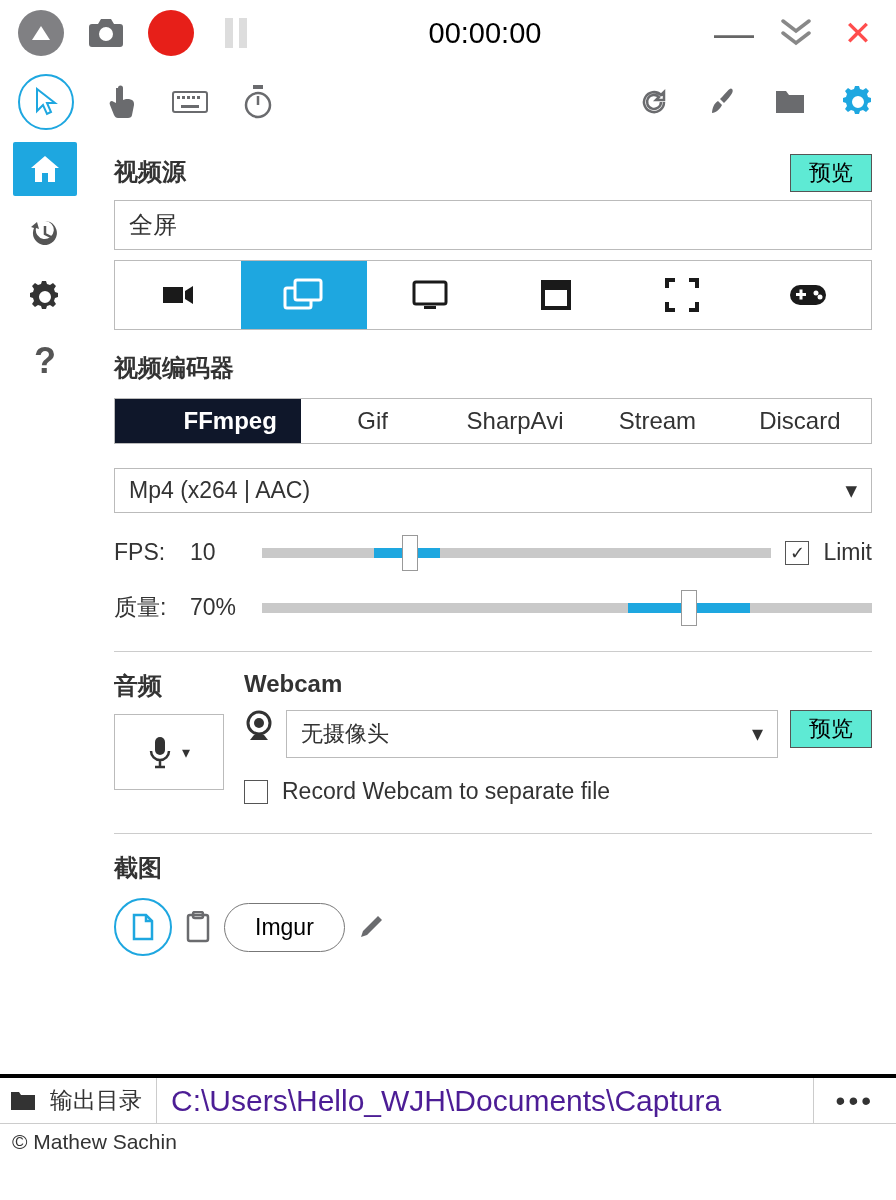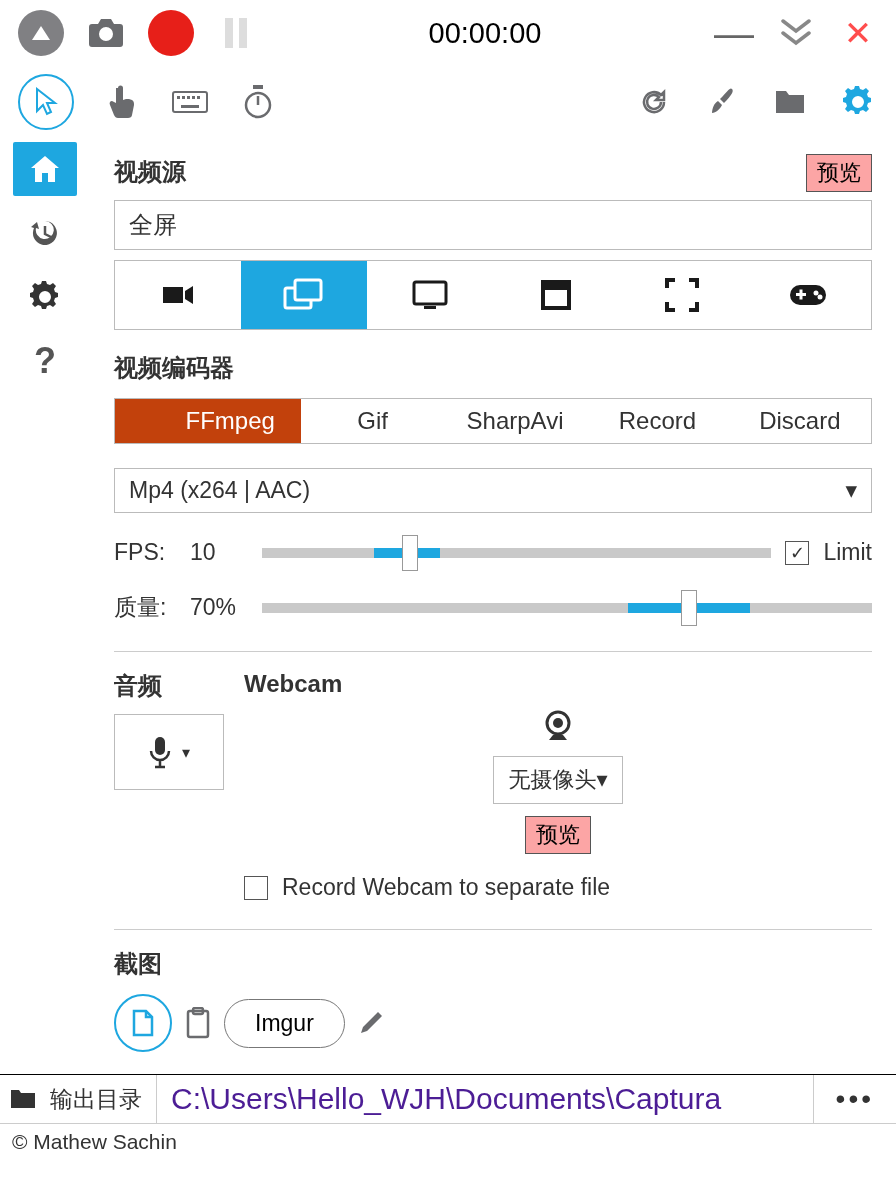--- a/index.html
+++ b/index.html
@@ -15,49 +15,49 @@
 .cursor-circle { width: 56px; height: 56px; border: 2.5px solid #1ea7e0; border-radius: 50%; display: flex; align-items: center; justify-content: center; color: #1ea7e0; }
 .spacer { flex: 1; }
 .gear-blue { color: #1ea7e0; }
 .layout { display: flex; height: 936px; }
 .leftnav { width: 90px; display: flex; flex-direction: column; align-items: center; padding-top: 4px; gap: 10px; }
 .leftnav .navbtn { width: 64px; height: 54px; display: flex; align-items: center; justify-content: center; font-size: 30px; cursor: pointer; color: #555; }
 .leftnav .active { background: #1ea7e0; color: #fff; border-radius: 2px; }
 .main { flex: 1; padding: 8px 24px 0 24px; overflow: hidden; }
 .section-title { font-size: 24px; font-weight: 600; margin: 10px 0 12px; }
 .row-flex { display: flex; align-items: center; gap: 0; }
-.preview-btn { border: 1.5px solid #555; padding: 3px 10px; font-size: 22px; background: #fca5a5; cursor: pointer; }
+.preview-btn { border: 1.5px solid #555; padding: 3px 18px; font-size: 22px; background: #5eead4; cursor: pointer; }
 .src-select { width: 100%; border: 1px solid #bbb; padding: 8px 14px; font-size: 24px; margin-bottom: 10px; background: #fff; }
 .src-icons { border: 1px solid #bbb; display: flex; height: 70px; }
 .src-icons .cell { flex: 1; display: flex; align-items: center; justify-content: center; cursor: pointer; font-size: 30px; color: #1a1a1a; }
 .src-icons .sel { background: #1ea7e0; color: #fff; }
 .encoder-tabs { display: flex; border: 1px solid #bbb; margin-top: 14px; }
 .encoder-tabs .etab { flex: 1; text-align: center; padding: 8px 0; font-size: 24px; cursor: pointer; }
-.encoder-tabs .eactive { background: #c2410c; color: #fff; font-weight: 400; padding-left: 44px; }
+.encoder-tabs .eactive { background: #0f172a; color: #fff; font-weight: 700; padding-left: 44px; }
 .codec-select { width: 100%; border: 1px solid #bbb; padding: 8px 14px; font-size: 23px; margin-top: 24px; display: flex; justify-content: space-between; align-items: center; background: #fff; cursor: pointer; }
 .slider-row { display: flex; align-items: center; gap: 14px; margin-top: 26px; font-size: 23px; }
 .slider-row .label { min-width: 62px; }
 .slider-row .val { min-width: 58px; }
 .slider { flex: 1; height: 10px; background: #c9c9c9; position: relative; }
 .slider .fill { position: absolute; height: 10px; background: #1ea7e0; }
 .slider .thumb { position: absolute; width: 16px; height: 36px; background: #fff; border: 1px solid #999; top: -13px; transform: translateX(-50%); }
 .checkbox { width: 24px; height: 24px; border: 1.5px solid #555; display: inline-flex; align-items: center; justify-content: center; font-size: 18px; cursor: pointer; }
 .divider { border: none; border-top: 1px solid #ccc; margin: 28px 0 18px; }
 .audio-webcam { display: flex; gap: 20px; }
 .audio-col .section-title { margin-top: 0; }
 .audio-btn { border: 1px solid #bbb; width: 110px; height: 76px; display: flex; align-items: center; justify-content: center; gap: 10px; font-size: 28px; cursor: pointer; background: #fff; }
 .webcam-col { flex: 1; }
 .webcam-col .section-title { margin-top: 0; }
-.webcam-row { display: flex; align-items: center; gap: 12px; flex-direction: column; }
+.webcam-row { display: flex; align-items: flex-start; gap: 12px; }
 .webcam-select { flex: 1; border: 1px solid #bbb; padding: 8px 14px; font-size: 22px; display: flex; justify-content: space-between; align-items: center; background: #fff; cursor: pointer; }
 .cb-row { display: flex; align-items: center; gap: 14px; margin-top: 20px; font-size: 23px; }
 .screenshot-row { display: flex; align-items: center; gap: 6px; margin-top: 14px; }
 .circ-outline { width: 58px; height: 58px; border: 2.5px solid #1ea7e0; border-radius: 50%; display: flex; align-items: center; justify-content: center; color: #1ea7e0; font-size: 26px; cursor: pointer; }
 .pill-btn { border: 1.5px solid #777; border-radius: 28px; padding: 10px 30px; font-size: 23px; cursor: pointer; background: #fff; }
-.footer1 { display: flex; align-items: center; height: 50px; border-top: 1px solid #000000; border-bottom: 1px solid #ccc; }
+.footer1 { display: flex; align-items: center; height: 50px; border-top: 4px solid #000000; border-bottom: 1px solid #ccc; }
 .footer1 .outlabel { padding: 0 14px 0 50px; font-size: 23px; position: relative; border-right: 1px solid #ccc; height: 100%; display: flex; align-items: center; }
 .footer1 .folder-ic { position: absolute; left: 10px; font-size: 24px; }
 .footer1 .path { flex: 1; padding: 0 14px; color: #4c1d95; font-size: 30px; border-right: 1px solid #ccc; height: 100%; display: flex; align-items: center; text-align: right; }
 .footer1 .dots { padding: 0 22px; font-size: 28px; letter-spacing: 3px; cursor: pointer; }
 .footer2 { padding: 6px 12px; font-size: 21px; }
 svg { display: block; }
 </style>
 </head>
 <body>
 
@@ -207,21 +207,21 @@
             <rect x="11.5" y="6.5" width="3" height="10" fill="#fff"></rect>
           </svg>
         </div>
     </div>
 
     <div class="section-title" style="margin-top:22px">视频编码器</div>
     <div class="encoder-tabs">
       <div class="etab eactive">FFmpeg</div>
       <div class="etab">Gif</div>
       <div class="etab">SharpAvi</div>
-      <div class="etab">Record</div>
+      <div class="etab">Stream</div>
       <div class="etab">Discard</div>
     </div>
     <div class="codec-select">
       <span>Mp4 (x264 | AAC)</span>
       <span>▾</span>
     </div>
 
     <div class="slider-row">
       <span class="label">FPS:</span>
       <span class="val">10</span>

